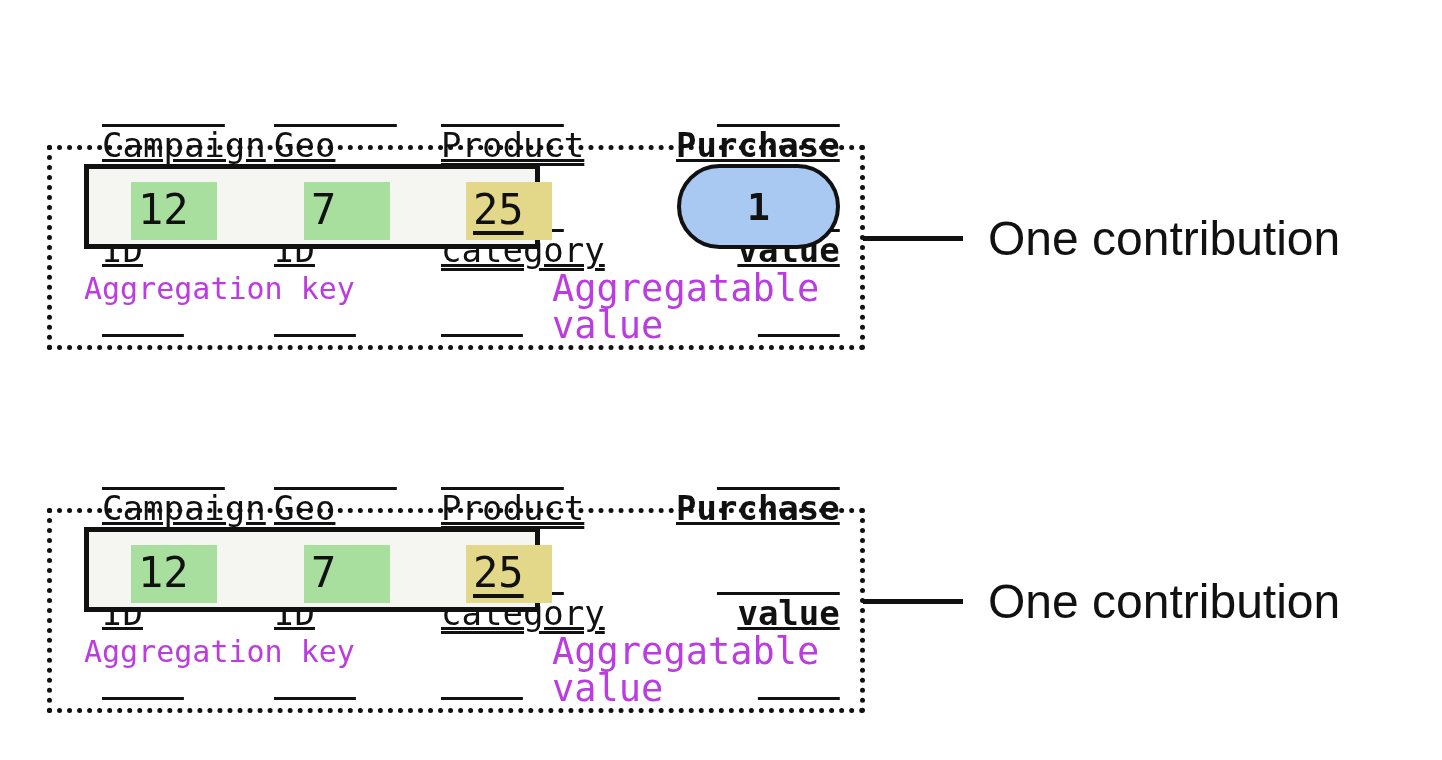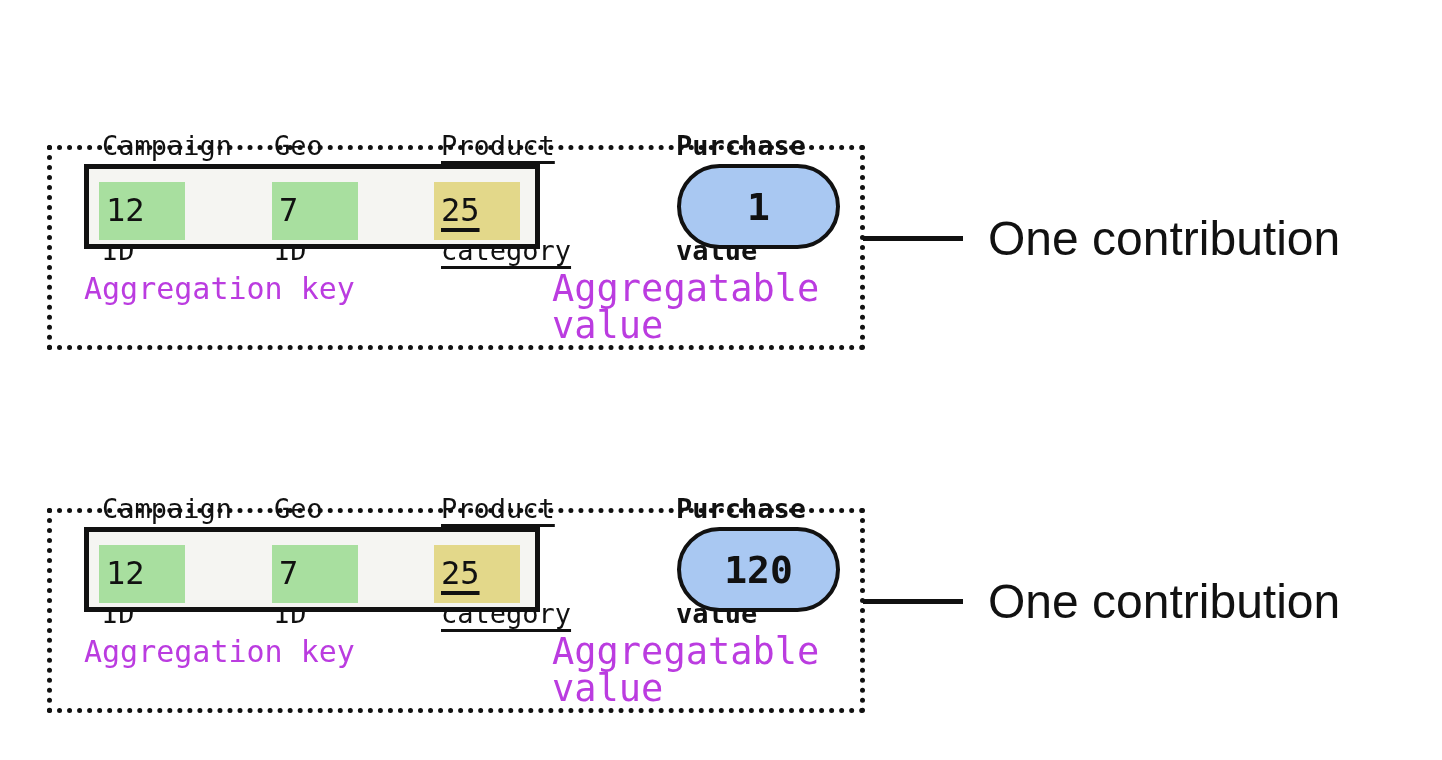--- a/index.html
+++ b/index.html
@@ -2,36 +2,36 @@
 <html style="--ink: #111111; --green: #a8df9f; --yellow: #e3d88a; --blue: #a9c8f2; --purple: #bb3ce0; --row-bg: #f5f5f2;"><head>
 <meta charset="utf-8">
 <style>
   html,body{margin:0;padding:0;background:#ffffff;}
   .page{position:relative;width:1442px;height:760px;background:#fff;overflow:hidden;
         font-family:"DejaVu Sans Mono",monospace;color:var(--ink,#111);}
   .section{position:absolute;left:0;width:1442px;height:340px;}
   .section.s0{top:58px;}
   .section.s1{top:421px;}
 
-  .hdr{position:absolute;top:0;font-size:27px;line-height:35px;white-space:pre;}
+  .hdr{position:absolute;top:0;font-size:34px;line-height:35px;white-space:pre;text-decoration:underline;}
   .hdr span{display:inline-block;}
   .hdr .hline{display:block;}
   .col1{left:102px;}
   .col2{left:274px;}
   .col3{left:441px;}
   .col3 .hline{text-decoration:underline;text-decoration-thickness:2.5px;text-underline-offset:6px;}
-  .col4{left:676px;font-weight:bold;}
+  .col4{left:676px;font-weight:bold;text-align:right;}
 
   .dashed-box{position:absolute;left:47px;top:87px;width:818px;height:205px;
               border:5px dotted var(--ink,#111);box-sizing:border-box;}
 
   .row-box{position:absolute;left:32px;top:14px;width:456px;height:85px;
            border:5px solid var(--ink,#111);background:var(--row-bg,#f5f5f2);box-sizing:border-box;}
   .cell{position:absolute;top:13px;height:58px;width:86px;box-sizing:border-box;
-        font-size:32px;line-height:56px;padding-left:7px;}
+        font-size:42px;line-height:56px;padding-left:7px;margin-left:32px;}
   .cell.c1{left:10px;background:var(--green,#a8df9f);}
   .cell.c2{left:183px;background:var(--green,#a8df9f);}
   .cell.c3{left:345px;background:var(--yellow,#e3d88a);}
   .cell.c3 span{text-decoration:underline;text-decoration-thickness:3.5px;text-underline-offset:7px;text-align:right;}
 
   .pill{position:absolute;left:625px;top:14px;width:163px;height:85px;
         border:4.5px solid var(--ink,#111);border-radius:43px;background:var(--blue,#a9c8f2);
         display:flex;align-items:center;justify-content:center;
         font-size:38px;font-weight:bold;box-sizing:border-box;}
 
@@ -117,23 +117,20 @@
         <div class="cell c1">
           <span>12</span>
         </div>
         <div class="cell c2">
           <span>7</span>
         </div>
         <div class="cell c3">
           <span>25</span>
         </div>
       </div>
-      <div class="pill">
-        <span>120</span>
-      </div>
       <div class="agg-key">Aggregation key</div>
       <div class="agg-val">
         <span class="hline">Aggregatable</span>
         <span class="hline">value</span>
       </div>
     </div>
 
     <div class="connector"></div>
     <div class="annotation">One contribution</div>
   </div>

